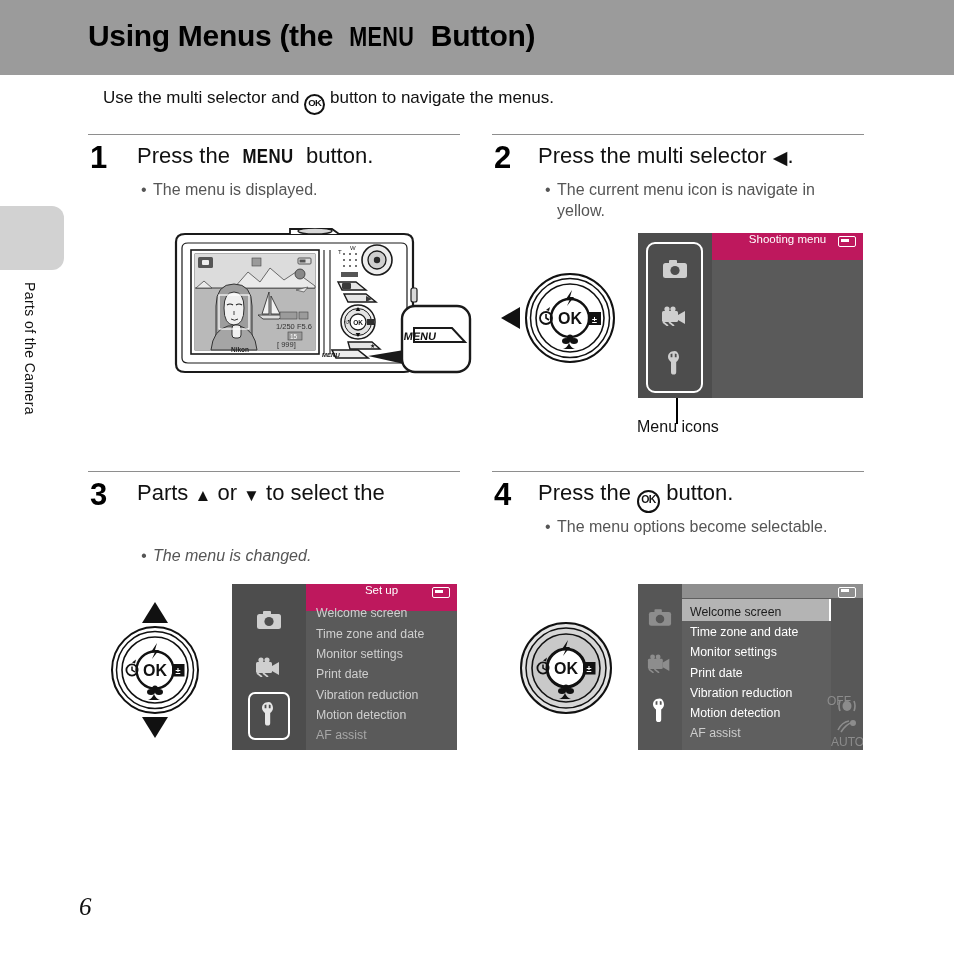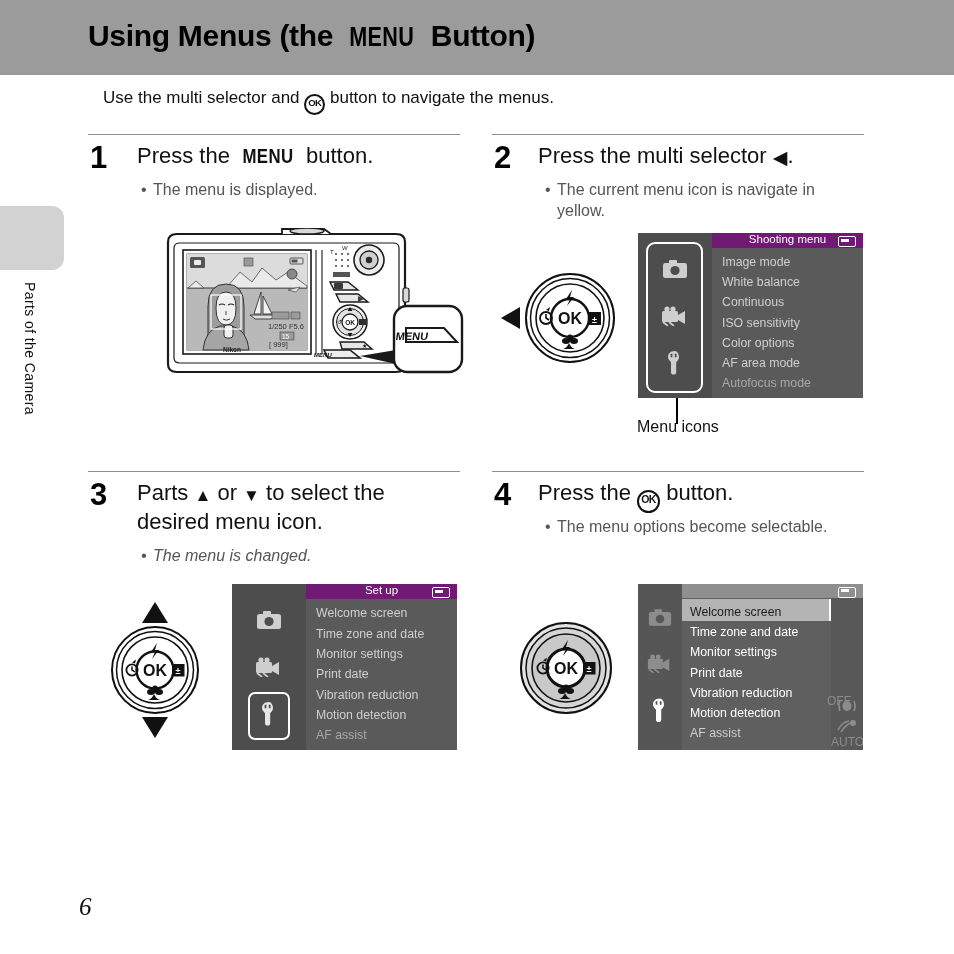--- a/index.html
+++ b/index.html
@@ -75,22 +75,22 @@
     background:#4d4d4d;
   }
   .lcd .iconbox{
     position:absolute;left:10%;top:5%;width:52%;bottom:5%;
     border:2.5px solid #ffffff;border-radius:9px;
   }
   .lcd .mi{
     position:absolute;left:0;right:0;text-align:center;color:#cfcfcf;
   }
   .lcd .titlebar{
-    position:absolute;top:0;height:15px;
-    background:#701a75;color:#fff;font-size:11.5px;text-align:center;
+    position:absolute;top:0;height:27px;
+    background:#be185d;color:#fff;font-size:11.5px;text-align:center;
   }
   .lcd .rows{position:absolute;}
   .lcd .row{
     font-size:12.3px;white-space:nowrap;
   }
   .lcd .battery{
     position:absolute;width:16px;height:9px;border:1.6px solid #fff;border-radius:2px;
   }
   .lcd .battery:after{
     content:"";position:absolute;left:1.5px;top:1.5px;width:8px;height:3px;background:#fff;
@@ -125,21 +125,21 @@
 
 <div class="rule" style="left:88px;top:134px;width:372px;"></div>
 <div class="rule" style="left:492px;top:134px;width:372px;"></div>
 <div class="rule" style="left:88px;top:471px;width:372px;"></div>
 <div class="rule" style="left:492px;top:471px;width:372px;"></div>
 
 <div class="step-num" style="left:90px;top:142px;">1</div>
 <div class="step-title" style="left:137px;top:142px;width:330px;"><span>Press the </span><span class="menu-word" style="font-size:21px;">MENU</span><span> button.</span></div>
 <div class="bullet-row" style="left:141px;top:179px;width:320px;"><span class="dot">•</span><span class="bullet-text">The menu is displayed.</span></div>
 
-<div style="position:absolute;left:164px;top:228px;">
+<div style="position:absolute;left:172px;top:228px;">
 <svg width="300" height="148" viewBox="0 0 300 148">
 
   <path d="M4,14 q0,-8 9,-8 L232,6 q9,0 9,8 L241,136 q0,8 -9,8 L13,144 q-9,0 -9,-8 Z" fill="#ffffff" stroke="#1a1a1a" stroke-width="2.2"></path>
   <path d="M10,20 q0,-5 6,-5 L229,15 q6,0 6,5 L235,130 q0,5 -6,5 L16,135 q-6,0 -6,-5 Z" fill="none" stroke="#1a1a1a" stroke-width="1.2"></path>
 
   <path d="M118,6 L118,1 L160,1 L167,6" fill="#fff" stroke="#1a1a1a" stroke-width="1.8"></path>
   <ellipse cx="143" cy="3" rx="17" ry="3" fill="#d7d7d7" stroke="#1a1a1a" stroke-width="1.3"></ellipse>
 
   <rect x="19" y="22" width="128" height="104" fill="#ffffff" stroke="#1a1a1a" stroke-width="1.6"></rect>
 
@@ -310,36 +310,27 @@
   </div>
 
   <div class="mi" style="top:118px;left:0;width:74px;">
     <svg width="20" height="24" viewBox="0 0 20 24" style="margin:0 auto;">
       <path d="M10,0 C5,0 3,3 3,6 C3,8.6 5,10 6,11 L6,21 a2.6,2.6 0 0,0 5.2,0 L11.2,11 C12.4,10 14,8.6 14,6 C14,3 12,0 10,0 Z
                M7.4,2.6 L7.4,6.2 L5.6,6.2 L5.6,2.9 Z M11.6,2.9 L11.6,6.2 L9.8,6.2 L9.8,2.6 Z" fill="#cfcfcf"></path>
     </svg>
   </div>
   <div class="titlebar" style="left:74px;right:0;">Shooting menu</div>
   <div class="battery" style="right:7px;top:3px;"></div>
-  <div class="rows" style="left:84px;top:19px;right:4px;">
-    <div class="row" style="color:#cfcfcf;padding:3.1px 0;">Image mode</div>
-    <div class="row" style="color:#cfcfcf;padding:3.1px 0;">White balance</div>
-    <div class="row" style="color:#cfcfcf;padding:3.1px 0;">Continuous</div>
-    <div class="row" style="color:#cfcfcf;padding:3.1px 0;">ISO sensitivity</div>
-    <div class="row" style="color:#cfcfcf;padding:3.1px 0;">Color options</div>
-    <div class="row" style="color:#cfcfcf;padding:3.1px 0;">AF area mode</div>
-    <div class="row" style="color:#a8a8a8;padding:3.1px 0;">Autofocus mode</div>
-  </div>
 </div>
 <div class="callout-line" style="left:676px;top:398px;height:26px;"></div>
 <div class="callout-label" style="left:637px;top:418px;">Menu icons</div>
 
 <div class="step-num" style="left:90px;top:479px;">3</div>
 <div class="step-title" style="left:137px;top:479px;width:330px;"><span>Parts </span><span class="tri" style="font-size:17px;">▲</span><span> or </span><span class="tri" style="font-size:17px;">▼</span><span> to select the</span>
-   <span style="display:block;">desired menu icon.</span></div>
+   </div>
 <div class="bullet-row" style="left:141px;top:545px;width:320px;font-style:italic;"><span class="dot">•</span><span class="bullet-text">The menu is changed.</span></div>
 
 <div style="position:absolute;left:108px;top:600px;">
 <svg width="94" height="140" viewBox="0 0 94 140">
   <path d="M47,2 l13,21 l-26,0 z" fill="#111"></path>
   <path d="M47,138 l13,-21 l-26,0 z" fill="#111"></path>
   <g transform="translate(1,26)">
     <circle cx="46" cy="44" r="43" fill="#ffffff" stroke="#111" stroke-width="2"></circle>
     <circle cx="46" cy="44" r="38.5" fill="#ffffff" stroke="#111" stroke-width="1.5"></circle>
     <circle cx="46" cy="44" r="33" fill="#ffffff" stroke="#111" stroke-width="1.6"></circle>

